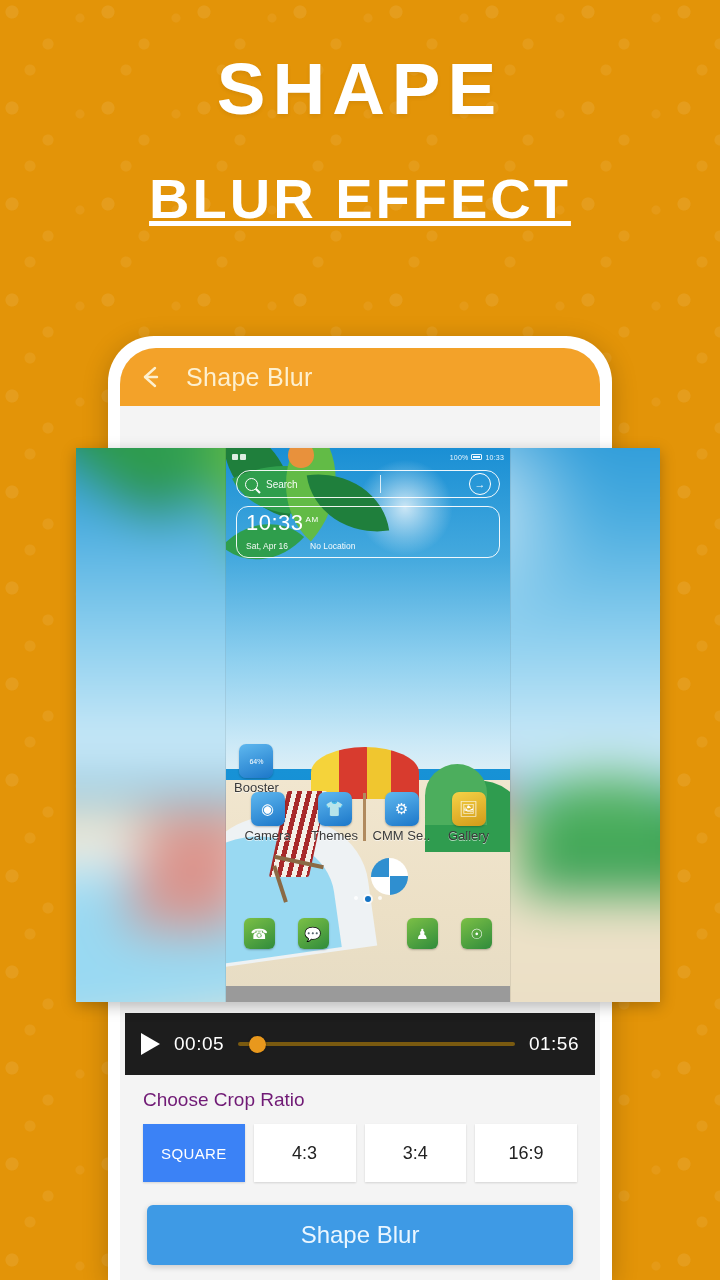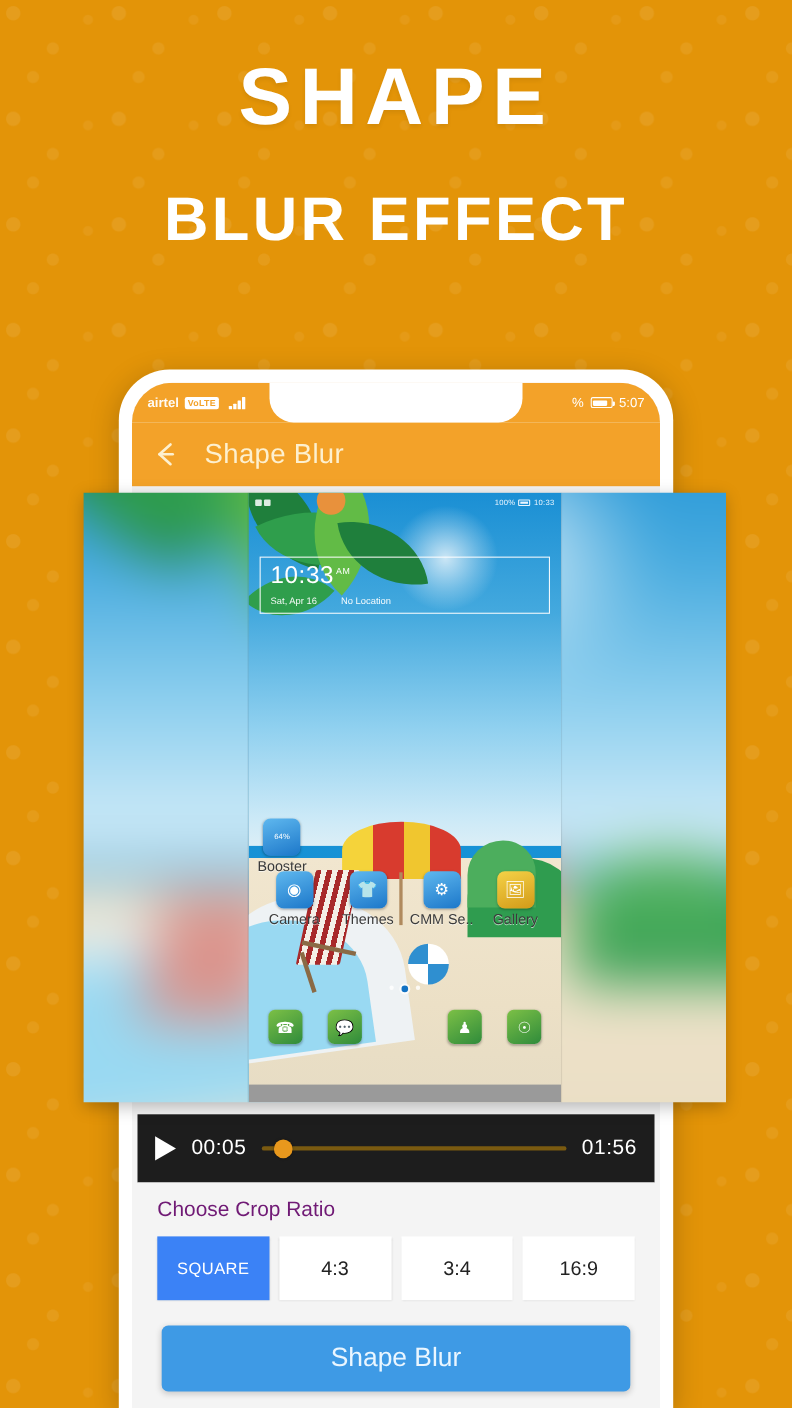--- a/index.html
+++ b/index.html
@@ -26,21 +26,21 @@
   #title-block{ position:absolute; top:0; left:0; width:720px; text-align:center; z-index:5; }
   #headline{
     margin-top:52px;
     font-size:73px; font-weight:bold; letter-spacing:7px;
     color:#ffffff; line-height:1;
     text-shadow:0 2px 4px rgba(0,0,0,.07);
   }
   #subheadline{
     margin-top:46px;
     font-size:56px; font-weight:bold; letter-spacing:3px;
-    color:#ffffff; line-height:1;
+    color:#ffffff; line-height:1;text-decoration:underline;
   }
 
   
   #phone{
     position:absolute;
     left:108px; top:336px;
     width:504px; height:944px;
     background:#ffffff;
     border-radius:46px 46px 0 0;
     box-shadow:0 6px 26px rgba(0,0,0,.22);
@@ -207,21 +207,21 @@
   .search-bar .go{
     margin-left:auto; width:22px;height:22px;border:1.5px solid #fff;border-radius:50%;
     display:flex;align-items:center;justify-content:center;font-size:11px;line-height:1;
   }
   .search-bar .divider{
     width:1.5px;height:18px;background:rgba(255,255,255,.8);margin-left:auto;margin-right:6px;
   }
 
   .clock-widget{
     position:absolute; left:10px; right:10px; top:58px; height:52px;
-    border:1.6px solid rgba(255,255,255,.92); border-radius:0;
+    border:1.6px solid rgba(255,255,255,.92); border-radius:12px;
     padding:5px 9px; color:#fff;
   }
   .clock-widget .time{ font-size:22px; line-height:1; letter-spacing:.5px; }
   .clock-widget .time sup{ font-size:8px; margin-left:2px; }
   .clock-widget .meta{ display:flex; gap:22px; margin-top:7px; font-size:8.5px; opacity:.95; }
 
   .app-grid{
     position:absolute; left:0; right:0; top:296px;
     display:grid; grid-template-columns:repeat(4,1fr);
     row-gap:4px; padding:0 8px;
@@ -312,40 +312,20 @@
 <div id="bg-pattern"></div>
 
 <div id="title-block">
   <div id="headline">SHAPE</div>
   <div id="subheadline">BLUR EFFECT</div>
 </div>
 
 <div id="phone">
   <div id="phone-inner">
 
-    <div id="status-bar">
-      <div id="status-left">
-        <span id="carrier">airtel</span>
-        <span class="volte-badge">VoLTE</span>
-        <span class="bars">
-            <i></i>
-            <i></i>
-            <i></i>
-            <i></i>
-          </span>
-      </div>
-      <div id="status-right">
-        <span>%</span>
-        <span class="batt">
-            <i></i>
-          </span>
-        <span>5:07</span>
-      </div>
-      <div id="notch"></div>
-    </div>
 
     <div id="app-bar">
       <div id="back-arrow">
         <svg width="30" height="30" viewBox="0 0 30 30" aria-hidden="true">
           <path d="M19 6 L9 15 L19 24" fill="none" stroke="#fdf0cf" stroke-width="2.4" stroke-linecap="round" stroke-linejoin="round"></path>
           <path d="M9 15 H21" stroke="#fdf0cf" stroke-width="2.4" stroke-linecap="round"></path>
         </svg>
       </div>
       <div id="app-title">Shape Blur</div>
     </div>
@@ -420,20 +400,26 @@
         <span class="mini-ico"></span>
         <span class="r">
           <span>100%</span>
           <span class="mini-batt">
               <i></i>
             </span>
           <span>10:33</span>
         </span>
       </div>
 
+      <div class="search-bar">
+        <span class="lens"></span>
+        <span>Search</span>
+        <span class="divider"></span>
+        <span class="go">→</span>
+      </div>
 
       <div class="clock-widget">
         <div class="time">
           <span>10:33</span><sup>AM</sup>
         </div>
         <div class="meta">
           <span>Sat, Apr 16</span>
           <span>No Location</span>
         </div>
       </div>

